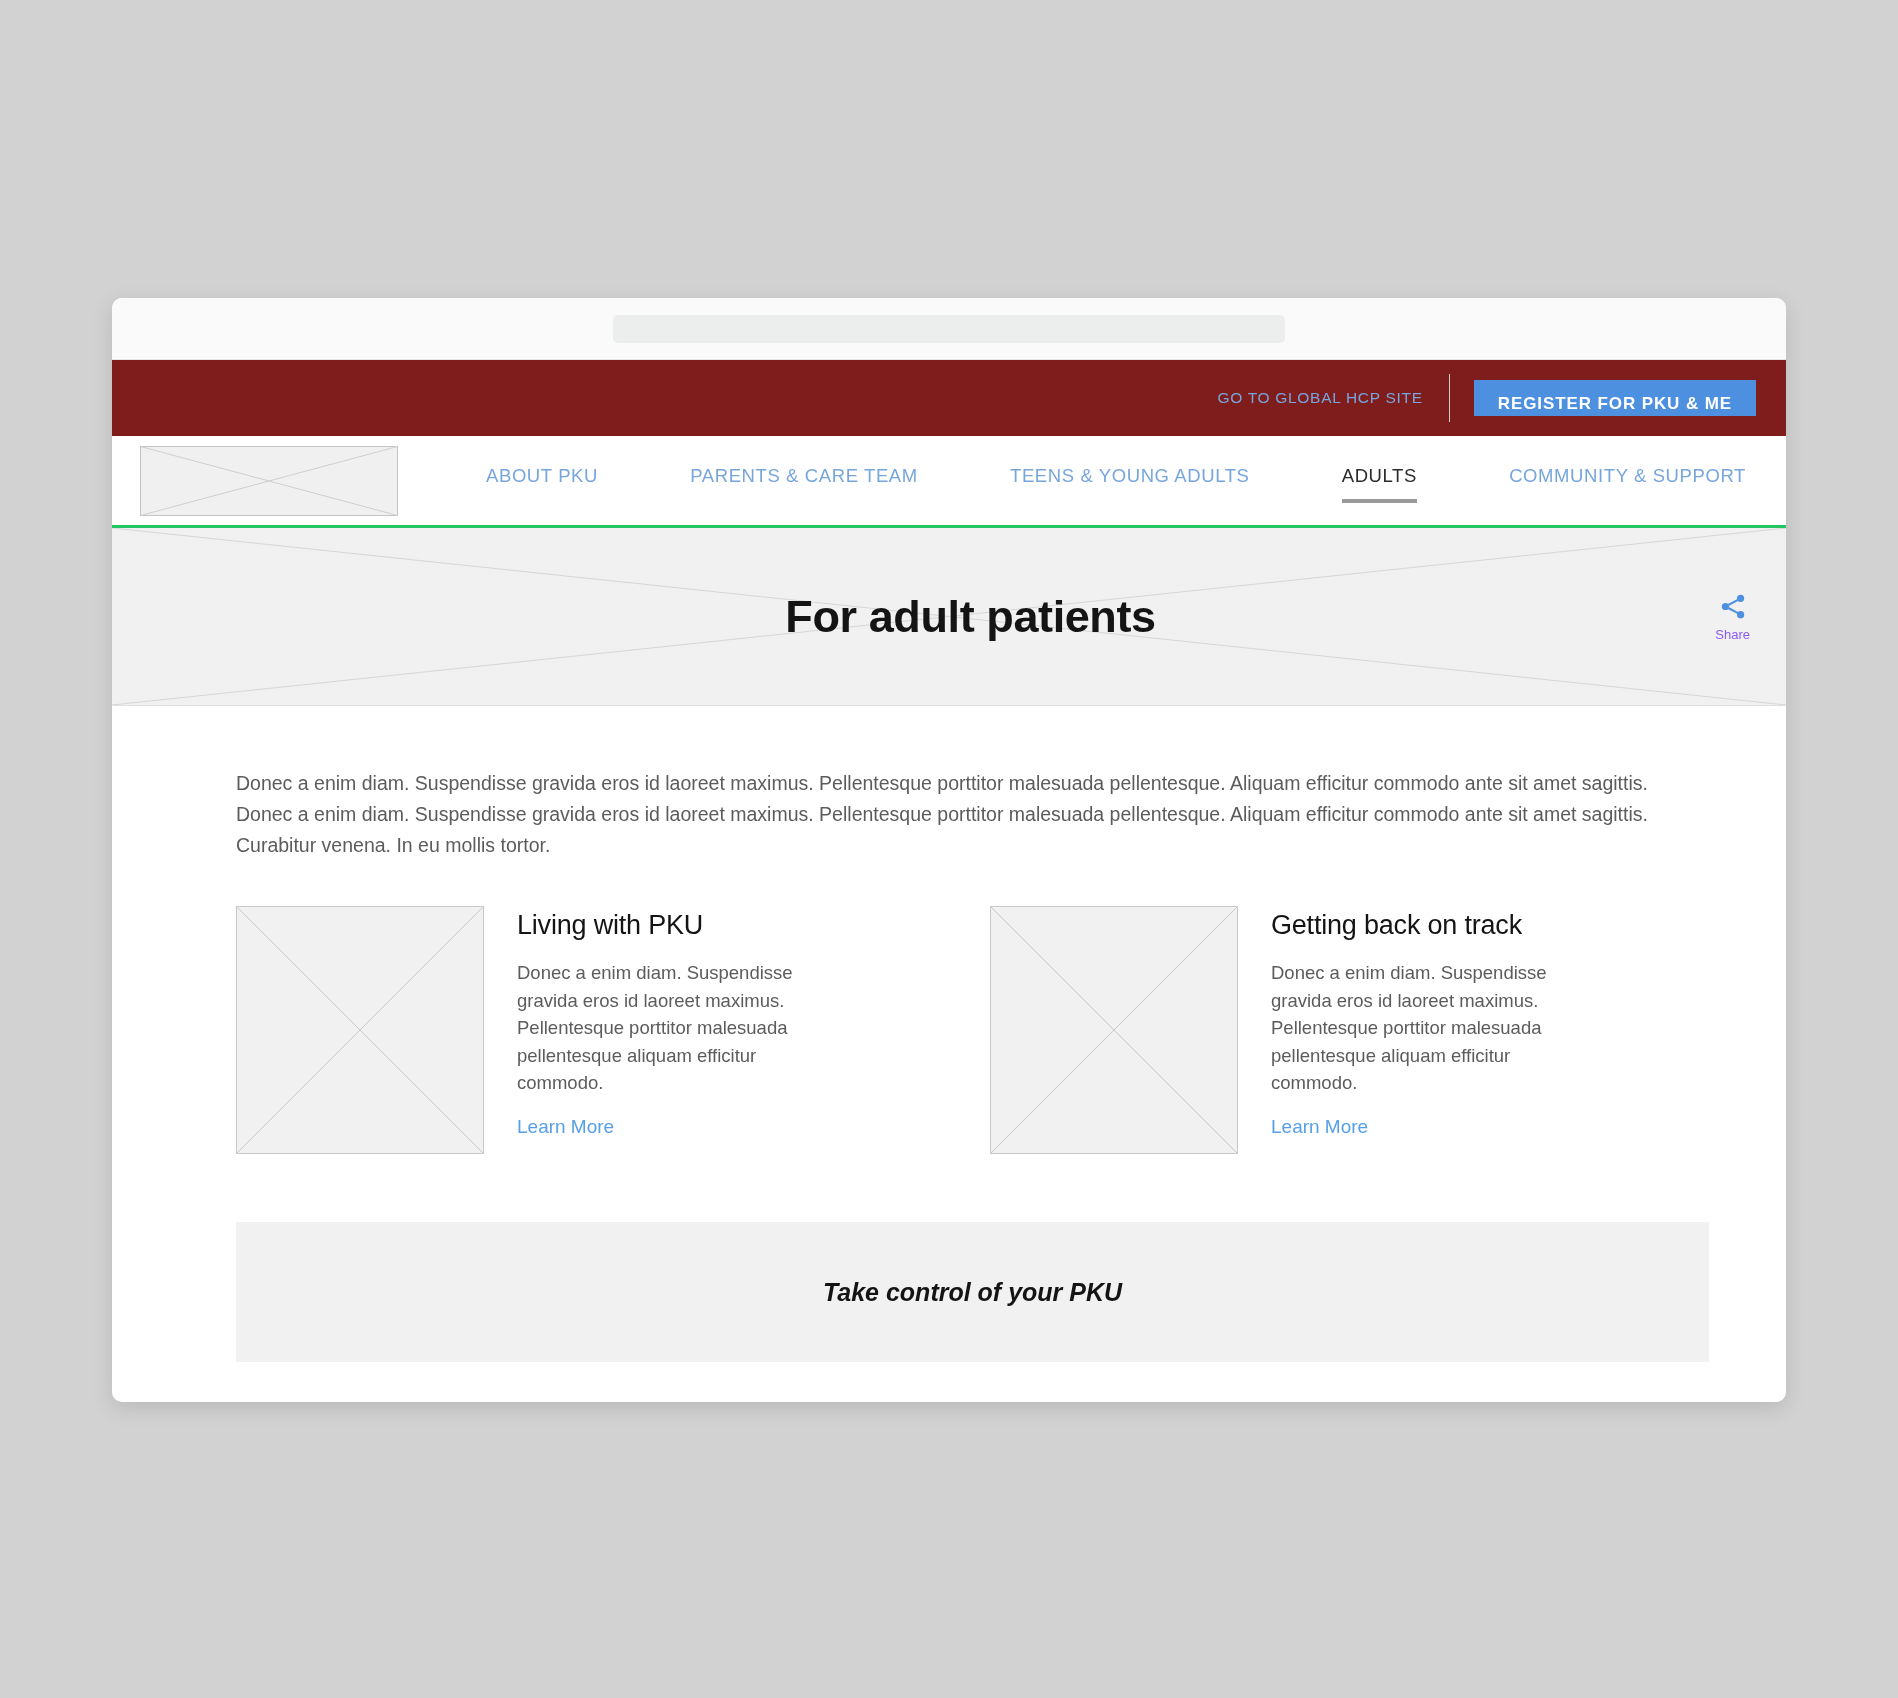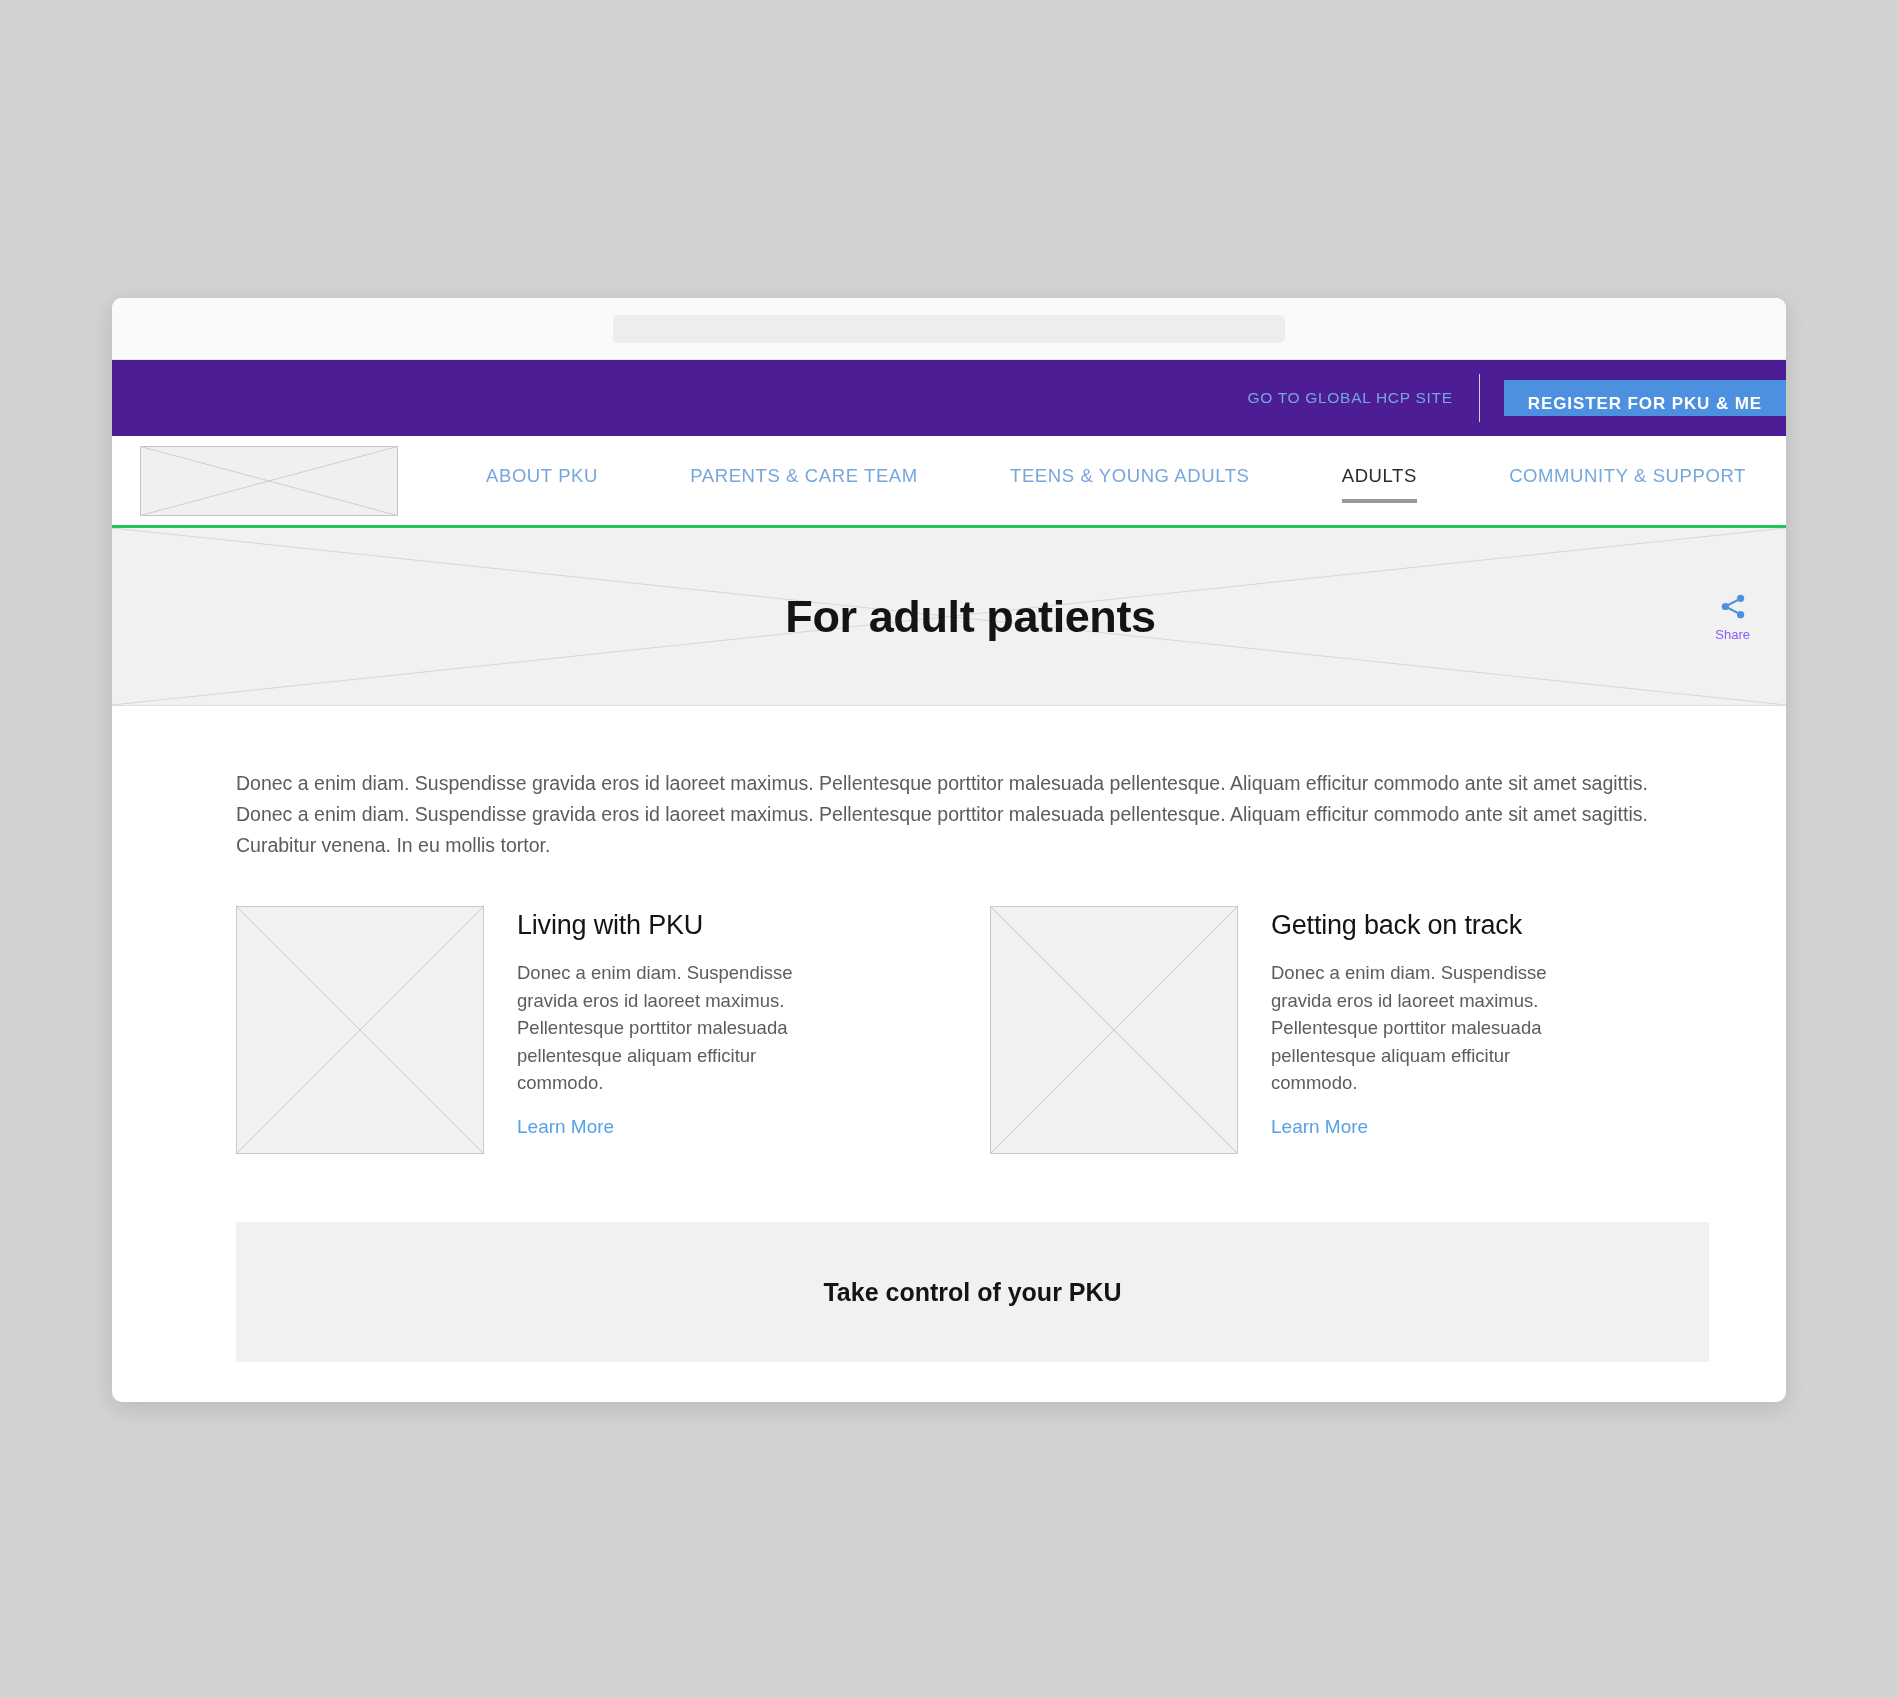--- a/index.html
+++ b/index.html
@@ -43,24 +43,25 @@
   .address-bar {
     width: 672px;
     height: 28px;
     background: #eceded;
     border-radius: 5px;
   }
 
   
   .utility-bar {
     height: 76px;
-    background: #4c1d95;
+    background: #7f1d1d;
     display: flex;
     align-items: center;
     justify-content: flex-end;
+    padding-right: 30px;
   }
 
   .hcp-link {
     color: #77a6dd;
     font-size: 15.5px;
     letter-spacing: 0.7px;
     text-decoration: none;
     white-space: nowrap;
   }
 
@@ -242,20 +243,21 @@
   }
 
   
   .banner {
     margin: 68px 77px 0 124px;
     background: #f1f1f1;
     height: 140px;
     display: flex;
     align-items: center;
     justify-content: center;
+    font-style: italic;
   }
 
   .banner-title {
     font-size: 25px;
     font-weight: bold;
     color: #141414;
   }
 
   .ph-rect { display: block; }
 </style>

